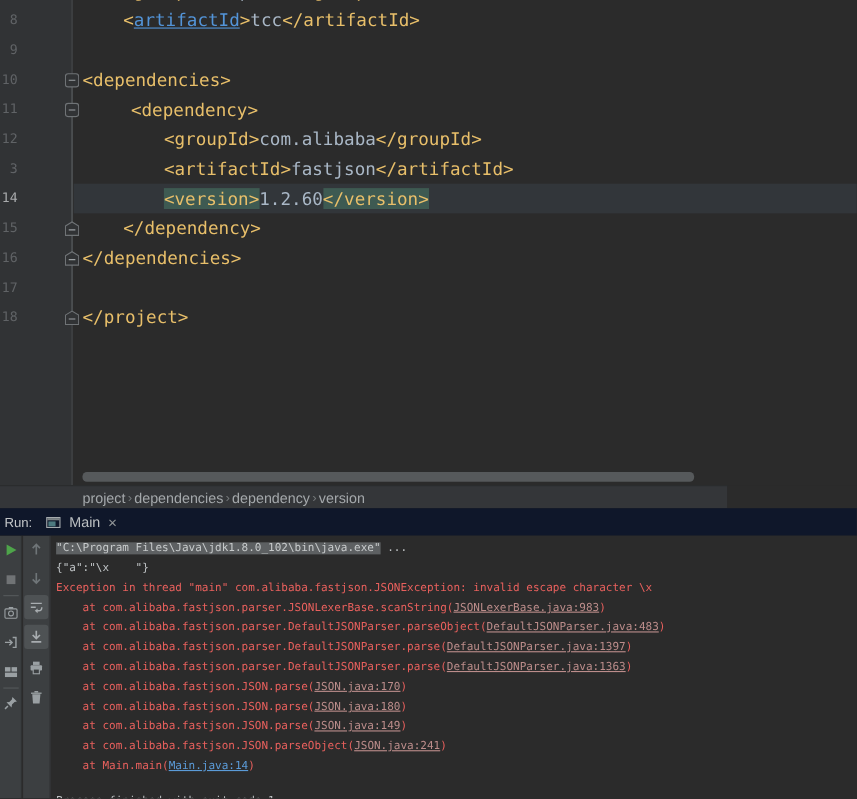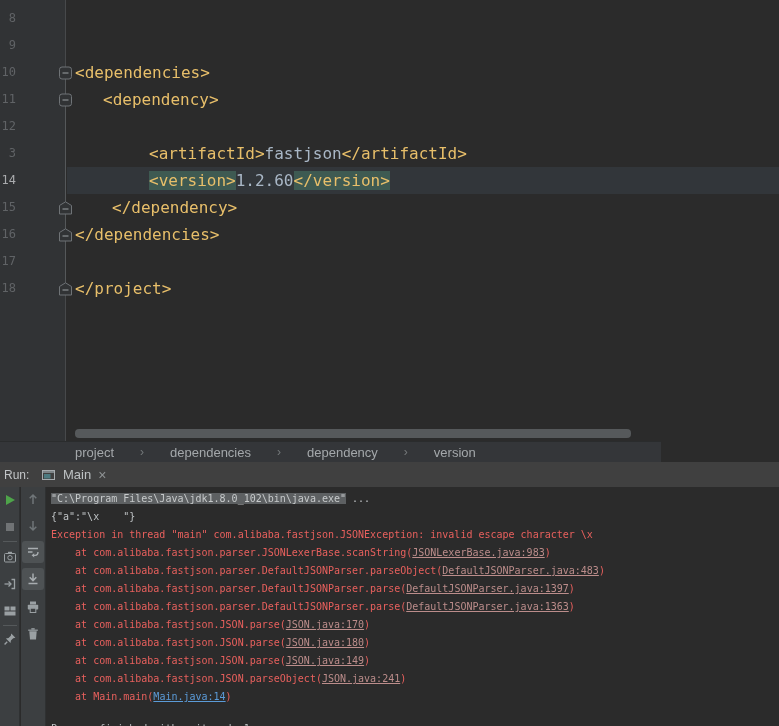--- a/index.html
+++ b/index.html
@@ -16,26 +16,26 @@
   .curnum{color:#a9abad}
   .fold{position:absolute;left:59px;top:7px;width:13px;height:14px}
   .code{position:absolute;top:0;font:16px/27px "DejaVu Sans Mono",monospace;white-space:pre}
   .sg-tag{color:#e8bf6a}
   .sg-taghl{color:#e8bf6a;background:#3e5a52}
   .sg-txt{color:#a9b7c6}
   .sg-link{color:#5394d8;text-decoration:underline}
   #hscroll{position:absolute;left:75px;top:429px;width:556px;height:9px;background:#56595b;border-radius:4px}
 
   
-  #breadcrumbs{position:absolute;top:441px;left:0;width:661px;height:21px;background:#343639;border-top:1px solid #2a2c2d;display:flex;align-items:center;padding-left:75px;gap:26px;font-size:13px;color:#a4a8ab}
+  #breadcrumbs{position:absolute;top:441px;left:0;width:661px;height:21px;background:#343639;border-top:1px solid #2a2c2d;display:flex;align-items:center;padding-left:75px;gap:2px;font-size:13px;color:#a4a8ab}
   .bc-sep{color:#74787a;font-size:12px}
   .bc-item{cursor:default}
 
   
-  #runheader{position:absolute;top:462px;left:0;width:779px;height:25px;background:#404040;display:flex;align-items:center}
+  #runheader{position:absolute;top:462px;left:0;width:779px;height:25px;background:#0f172a;display:flex;align-items:center}
   #runlabel{color:#c2c5c7;font-size:12px;padding-left:4px;width:33px}
   .tab{display:flex;align-items:center;gap:7px;padding:0 8px;height:25px}
   .tab-label{color:#bdc1c3;font-size:13px}
   .tab-close{color:#8f9395;font-size:14px;line-height:14px}
 
   
   #consolewrap{position:absolute;top:487px;left:0;width:779px;height:239px;background:#2b2b2b;overflow:hidden}
   .tcol{position:absolute;top:0;height:239px;background:#3c3f41}
   #tcol1{left:0;width:20px;border-right:1px solid #2f3132}
   #tcol2{left:21px;width:25px;border-right:1px solid #2f3132}
@@ -58,42 +58,44 @@
 <div id="editor">
   <div class="gutterbg"></div>
   <div class="foldline"></div>
   <div id="code-lines">
       <div class="crow" style="top: -22px;">
         <span class="lnum">7</span>
         <span class="code" style="left: 112px;"><span class="sg-tag">&lt;groupId&gt;</span><span class="sg-txt">tcphant</span><span class="sg-tag">&lt;/groupId&gt;</span></span>
       </div>
       <div class="crow" style="top: 5px;">
         <span class="lnum">8</span>
+        <span class="code" style="left: 112px;"><span class="sg-tag">&lt;</span><span class="sg-link">artifactId</span><span class="sg-tag">&gt;</span><span class="sg-txt">tcc</span><span class="sg-tag">&lt;/artifactId&gt;</span></span>
       </div>
       <div class="crow" style="top: 32px;">
         <span class="lnum">9</span>
       </div>
       <div class="crow" style="top: 59px;">
         <span class="lnum">10</span>
         <span class="fold"><svg width="13" height="14">
             <rect x="0.5" y="1" width="12" height="12" rx="2.5" fill="#313335" stroke="#6f7376"></rect>
             <line x1="3.5" y1="7" x2="9.5" y2="7" stroke="#9da2a5"></line>
           </svg></span>
         <span class="code" style="left: 75px; text-align: center;"><span class="sg-tag">&lt;dependencies&gt;</span></span>
       </div>
       <div class="crow" style="top: 86px;">
         <span class="lnum">11</span>
         <span class="fold"><svg width="13" height="14">
             <rect x="0.5" y="1" width="12" height="12" rx="2.5" fill="#313335" stroke="#6f7376"></rect>
             <line x1="3.5" y1="7" x2="9.5" y2="7" stroke="#9da2a5"></line>
           </svg></span>
-        <span class="code" style="left: 103px;"><span class="sg-tag">&lt;dependency&gt;</span></span>
+        <span class="code" style="left: 119px;"><span class="sg-tag">&lt;dependency&gt;</span></span>
       </div>
       <div class="crow" style="top: 113px;">
         <span class="lnum">12</span>
+        <span class="code" style="left: 149px;"><span class="sg-tag">&lt;groupId&gt;</span><span class="sg-txt">com.alibaba</span><span class="sg-tag">&lt;/groupId&gt;</span></span>
       </div>
       <div class="crow" style="top: 140px;">
         <span class="lnum">3</span>
         <span class="code" style="left: 149px;"><span class="sg-tag">&lt;artifactId&gt;</span><span class="sg-txt">fastjson</span><span class="sg-tag">&lt;/artifactId&gt;</span></span>
       </div>
       <div class="crow" style="top: 167px;">
         <div class="stripe"></div>
         <span class="lnum curnum">14</span>
         <span class="code" style="left: 149px;"><span class="sg-taghl">&lt;version&gt;</span><span class="sg-txt">1.2.60</span><span class="sg-taghl">&lt;/version&gt;</span></span>
       </div>

